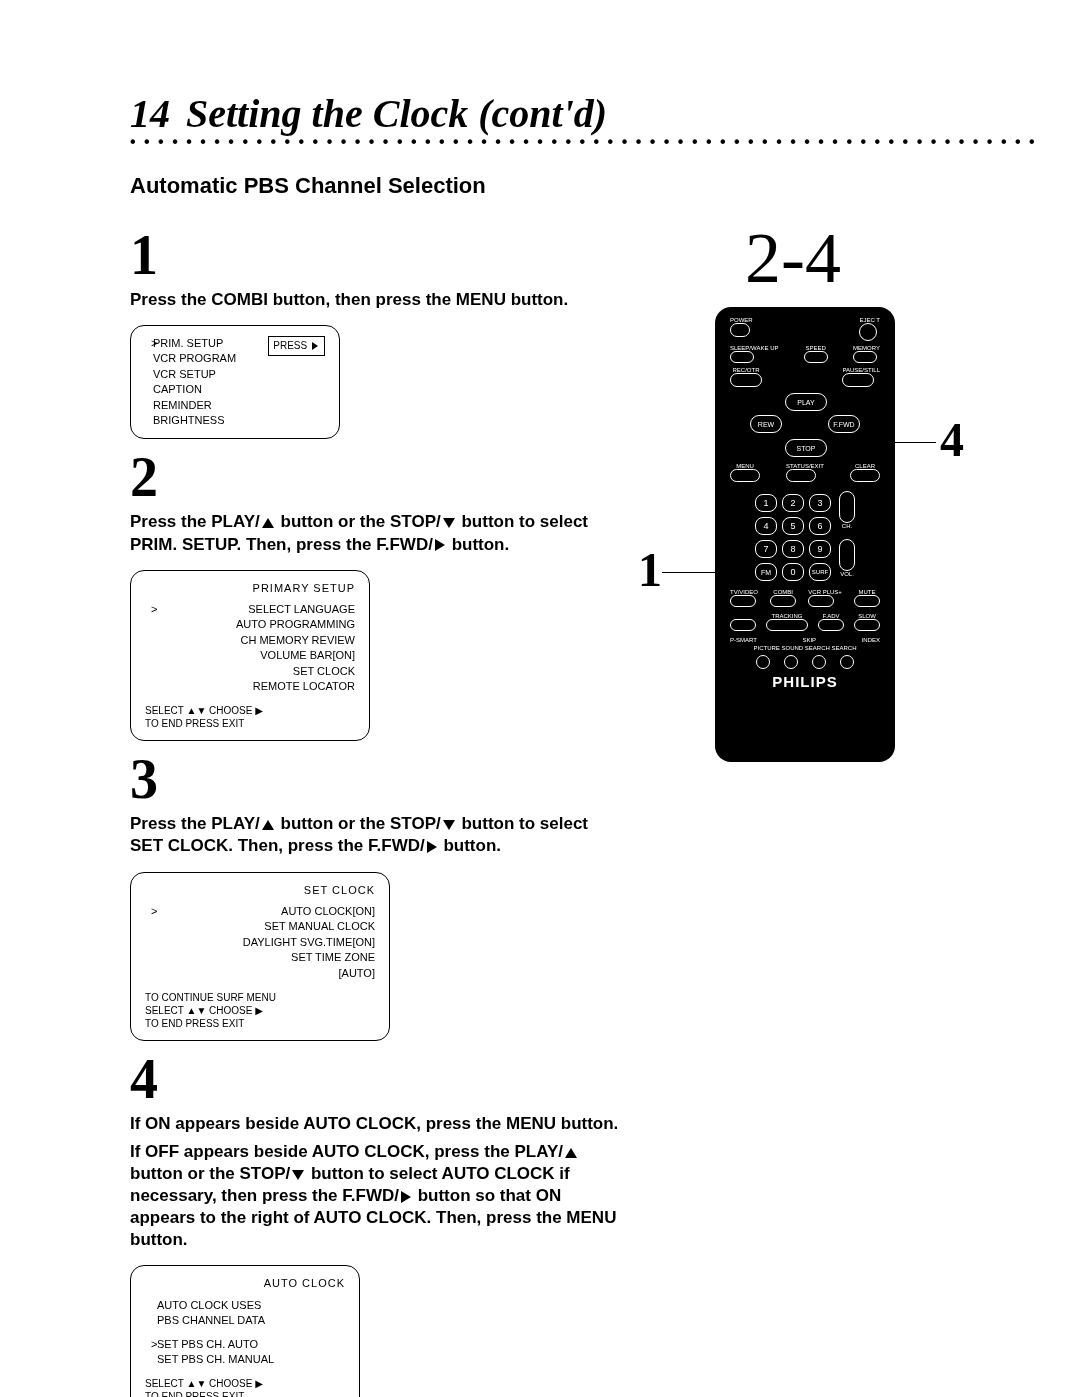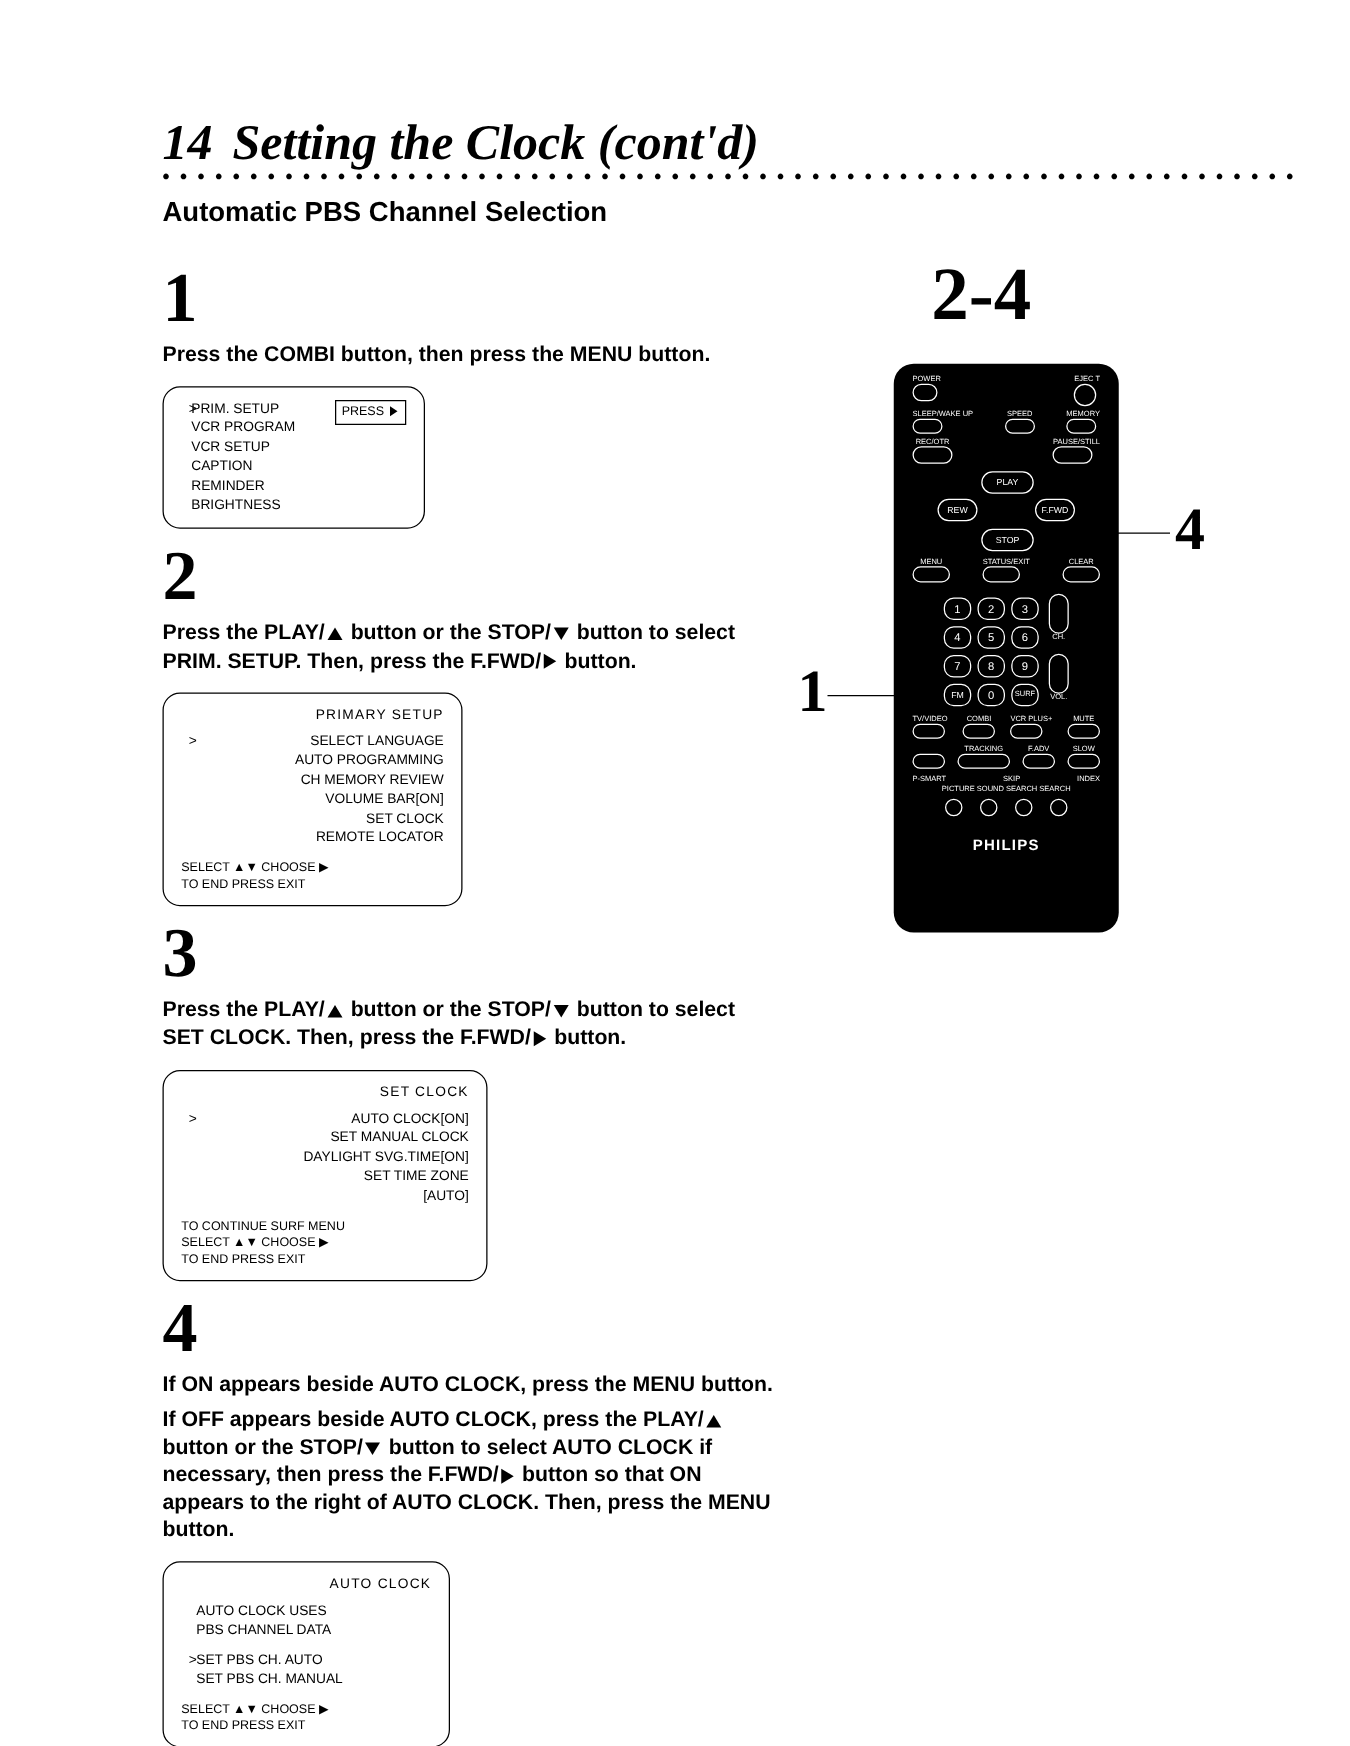--- a/index.html
+++ b/index.html
@@ -1,46 +1,46 @@
 <!DOCTYPE html>
 <html><head>
 <meta charset="utf-8">
 <style>
   html,body{margin:0;padding:0;background:#fff;font-family:Arial,Helvetica,sans-serif;color:#000}
   .page{width:1080px;height:1397px;position:relative;margin:0 auto;box-sizing:border-box;padding:90px 40px 40px 130px}
   .title{font-family:"Times New Roman",Times,serif;font-style:italic;font-weight:bold;font-size:40px}
   .dots{letter-spacing:2px;font-weight:bold;font-size:16px;white-space:nowrap;overflow:hidden;margin-top:-4px}
-  .subtitle{font-weight:bold;font-size:22px;margin-top:6px}
+  .subtitle{font-weight:bold;font-size:22px;margin-top:22px}
   .columns{display:flex;margin-top:18px}
   .left{width:490px}
   .right{flex:1;position:relative}
   .stepnum{font-family:"Times New Roman",Times,serif;font-weight:bold;font-size:56px;line-height:1;margin-top:10px}
   .instr{font-weight:bold;font-size:17px;line-height:1.3;margin-top:6px}
   .up,.down,.rt{display:inline-block;vertical-align:middle}
   .up{width:0;height:0;border-left:6px solid transparent;border-right:6px solid transparent;border-bottom:10px solid #000;margin:0 2px}
   .down{width:0;height:0;border-left:6px solid transparent;border-right:6px solid transparent;border-top:10px solid #000;margin:0 2px}
   .rt{width:0;height:0;border-top:6px solid transparent;border-bottom:6px solid transparent;border-left:10px solid #000;margin:0 2px}
   .osd{border:1px solid #000;border-radius:14px;padding:10px 14px;font-size:11px;font-family:Arial,sans-serif;line-height:1.4;margin-top:14px;position:relative;background:#fff}
   .osd .row{display:flex;justify-content:flex-end}
   .osd .sel::before{content:">";position:absolute;left:6px}
   .osd .hdr{text-align:right;letter-spacing:1px;margin-bottom:6px}
   .osd .foot{margin-top:10px;font-size:10px;line-height:1.3}
   .osd1{width:180px;display:flex}
   .osd1 .menu{flex:1;position:relative}
   .osd1 .press{border:1px solid #000;padding:2px 4px;font-size:10px;height:14px;margin-left:4px}
-  .bignum{position:absolute;font-family:"Times New Roman",Times,serif;font-weight:bold;font-size:60px}
+  .bignum{position:absolute;font-family:"Times New Roman",Times,serif;font-weight:normal;font-size:72px}
   .callout{position:absolute;font-family:"Times New Roman",Times,serif;font-weight:bold;font-size:48px}
   
   .remote{position:absolute;top:90px;left:95px;width:180px;height:455px;background:#000;border-radius:16px;color:#fff;font-size:7px;font-family:Arial,sans-serif}
   .remote .body{position:absolute;inset:8px;display:flex;flex-direction:column;align-items:center}
   .rb{border:1px solid #fff;border-radius:10px;background:#000;text-align:center;display:flex;align-items:center;justify-content:center}
   .rtxt{color:#fff;font-size:6px;text-align:center;line-height:1}
   .numpad{display:grid;grid-template-columns:repeat(3,22px);grid-template-rows:repeat(4,18px);gap:5px;margin-top:8px}
   .numpad .rb{border-radius:8px;font-size:9px}
-  .philips{font-weight:bold;font-size:12px;letter-spacing:1px;margin-top:16px}
+  .philips{font-weight:bold;font-size:15px;letter-spacing:1px;margin-top:4px}
   .leader{position:absolute;border-top:1px solid #000;height:0}
 </style>
 </head>
 <body>
 
 <div class="page">
   <div class="title">
     <span>14</span>
     <span style="margin-left:6px">Setting the Clock (cont'd)</span>
   </div>

